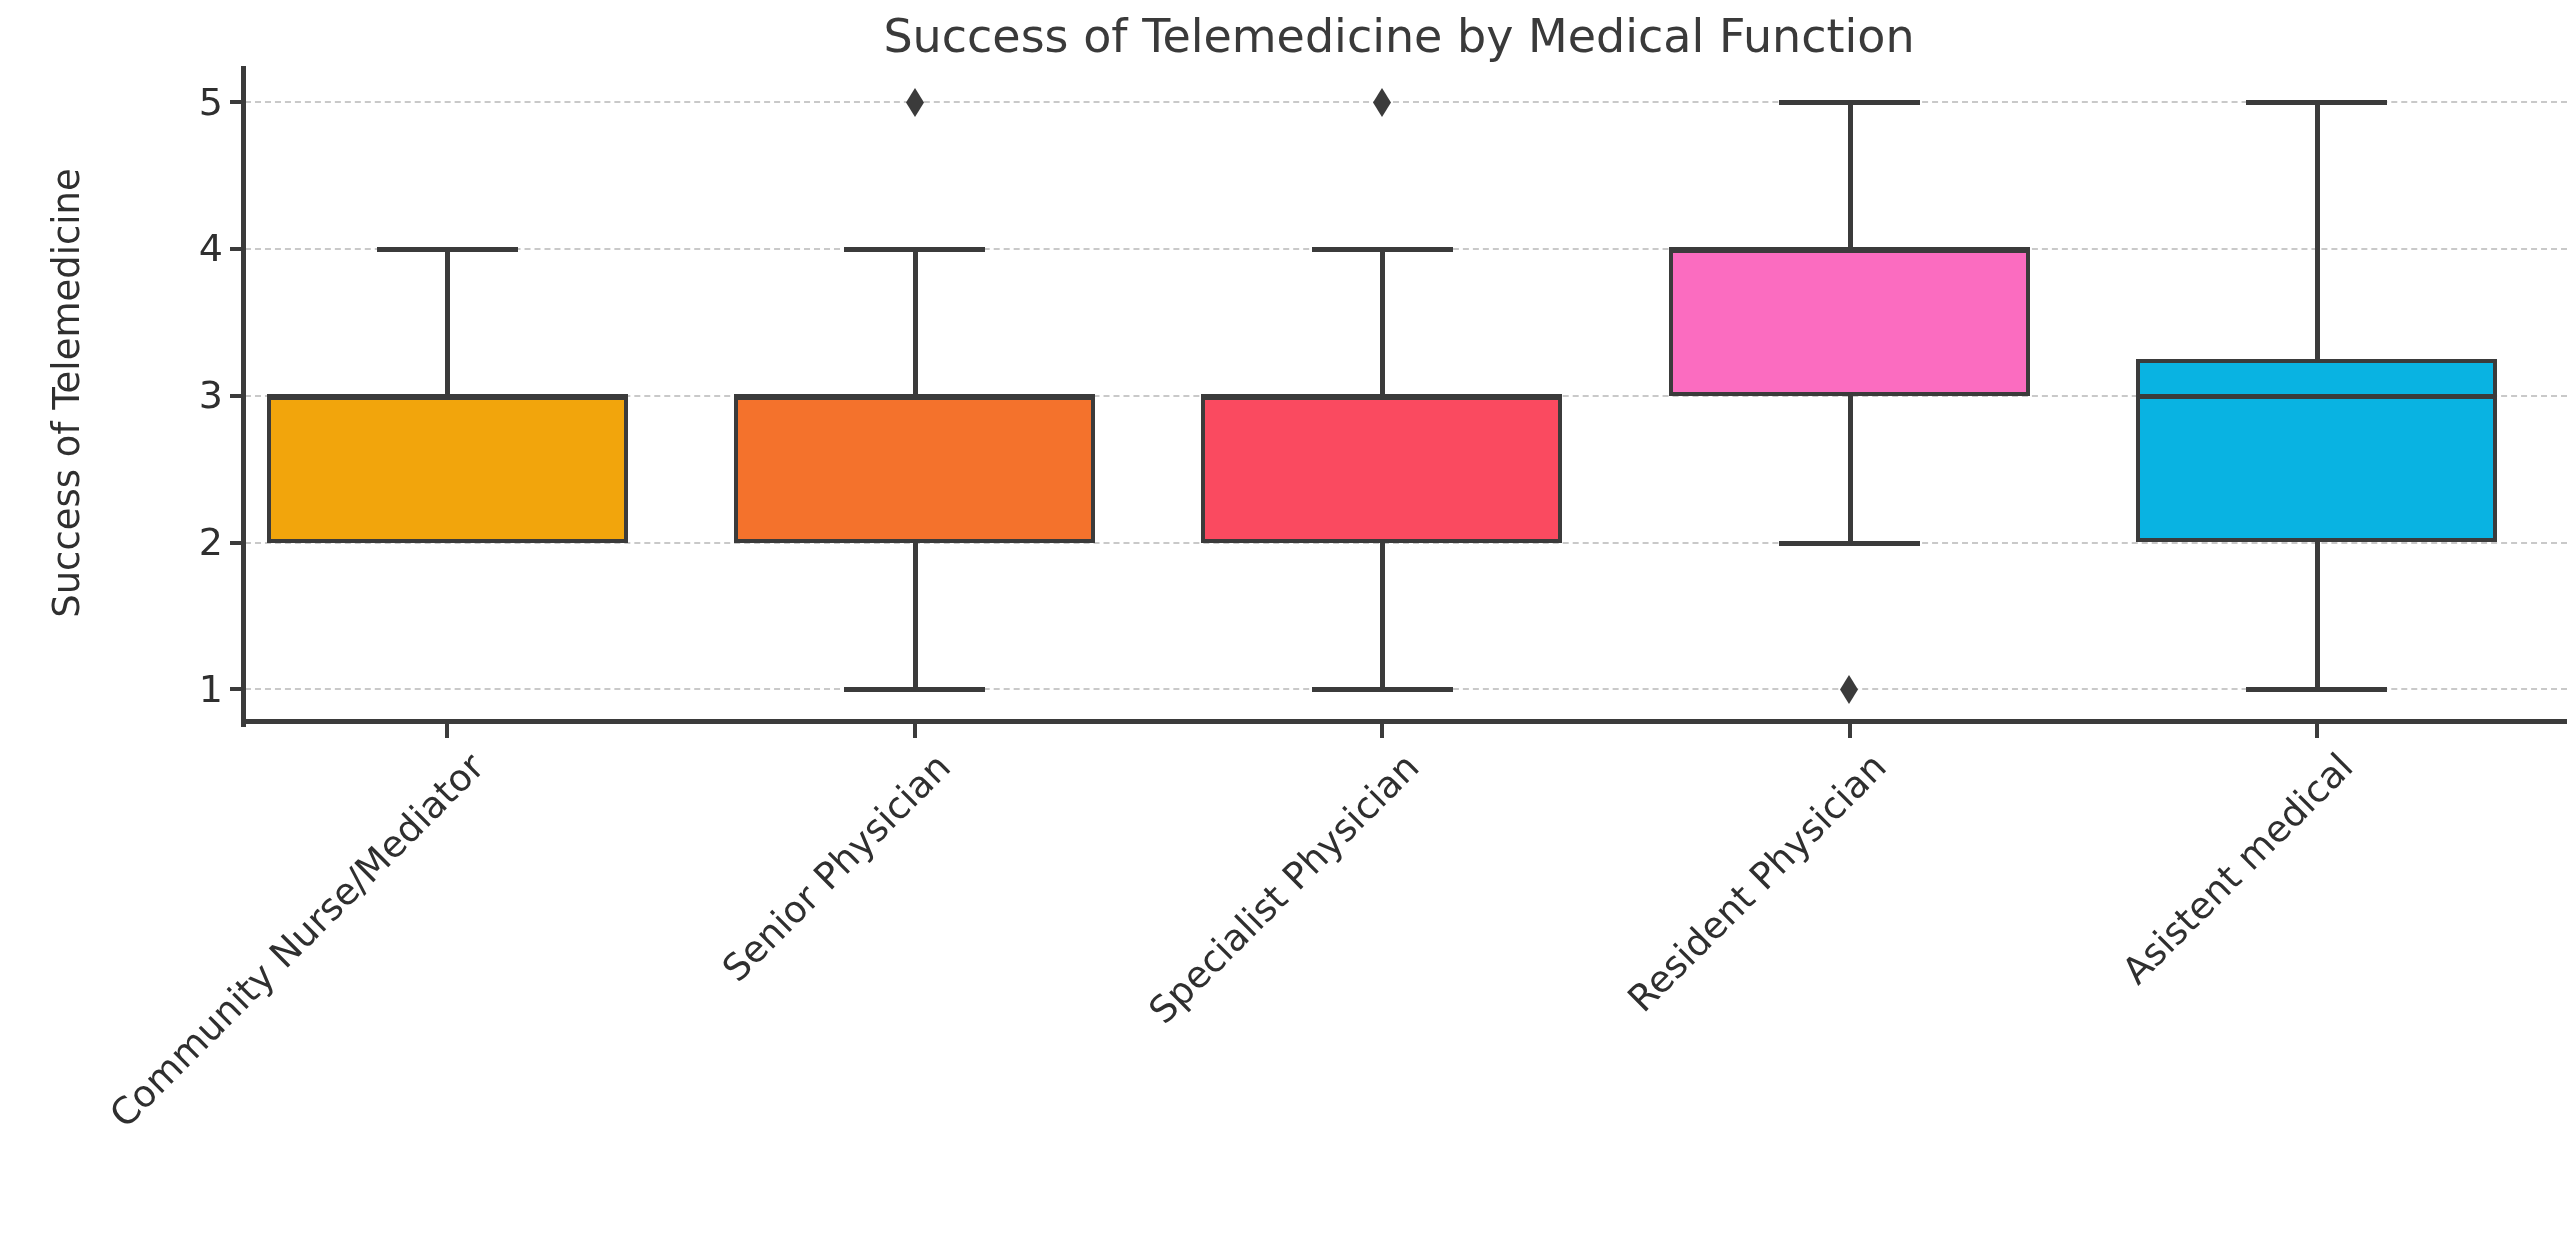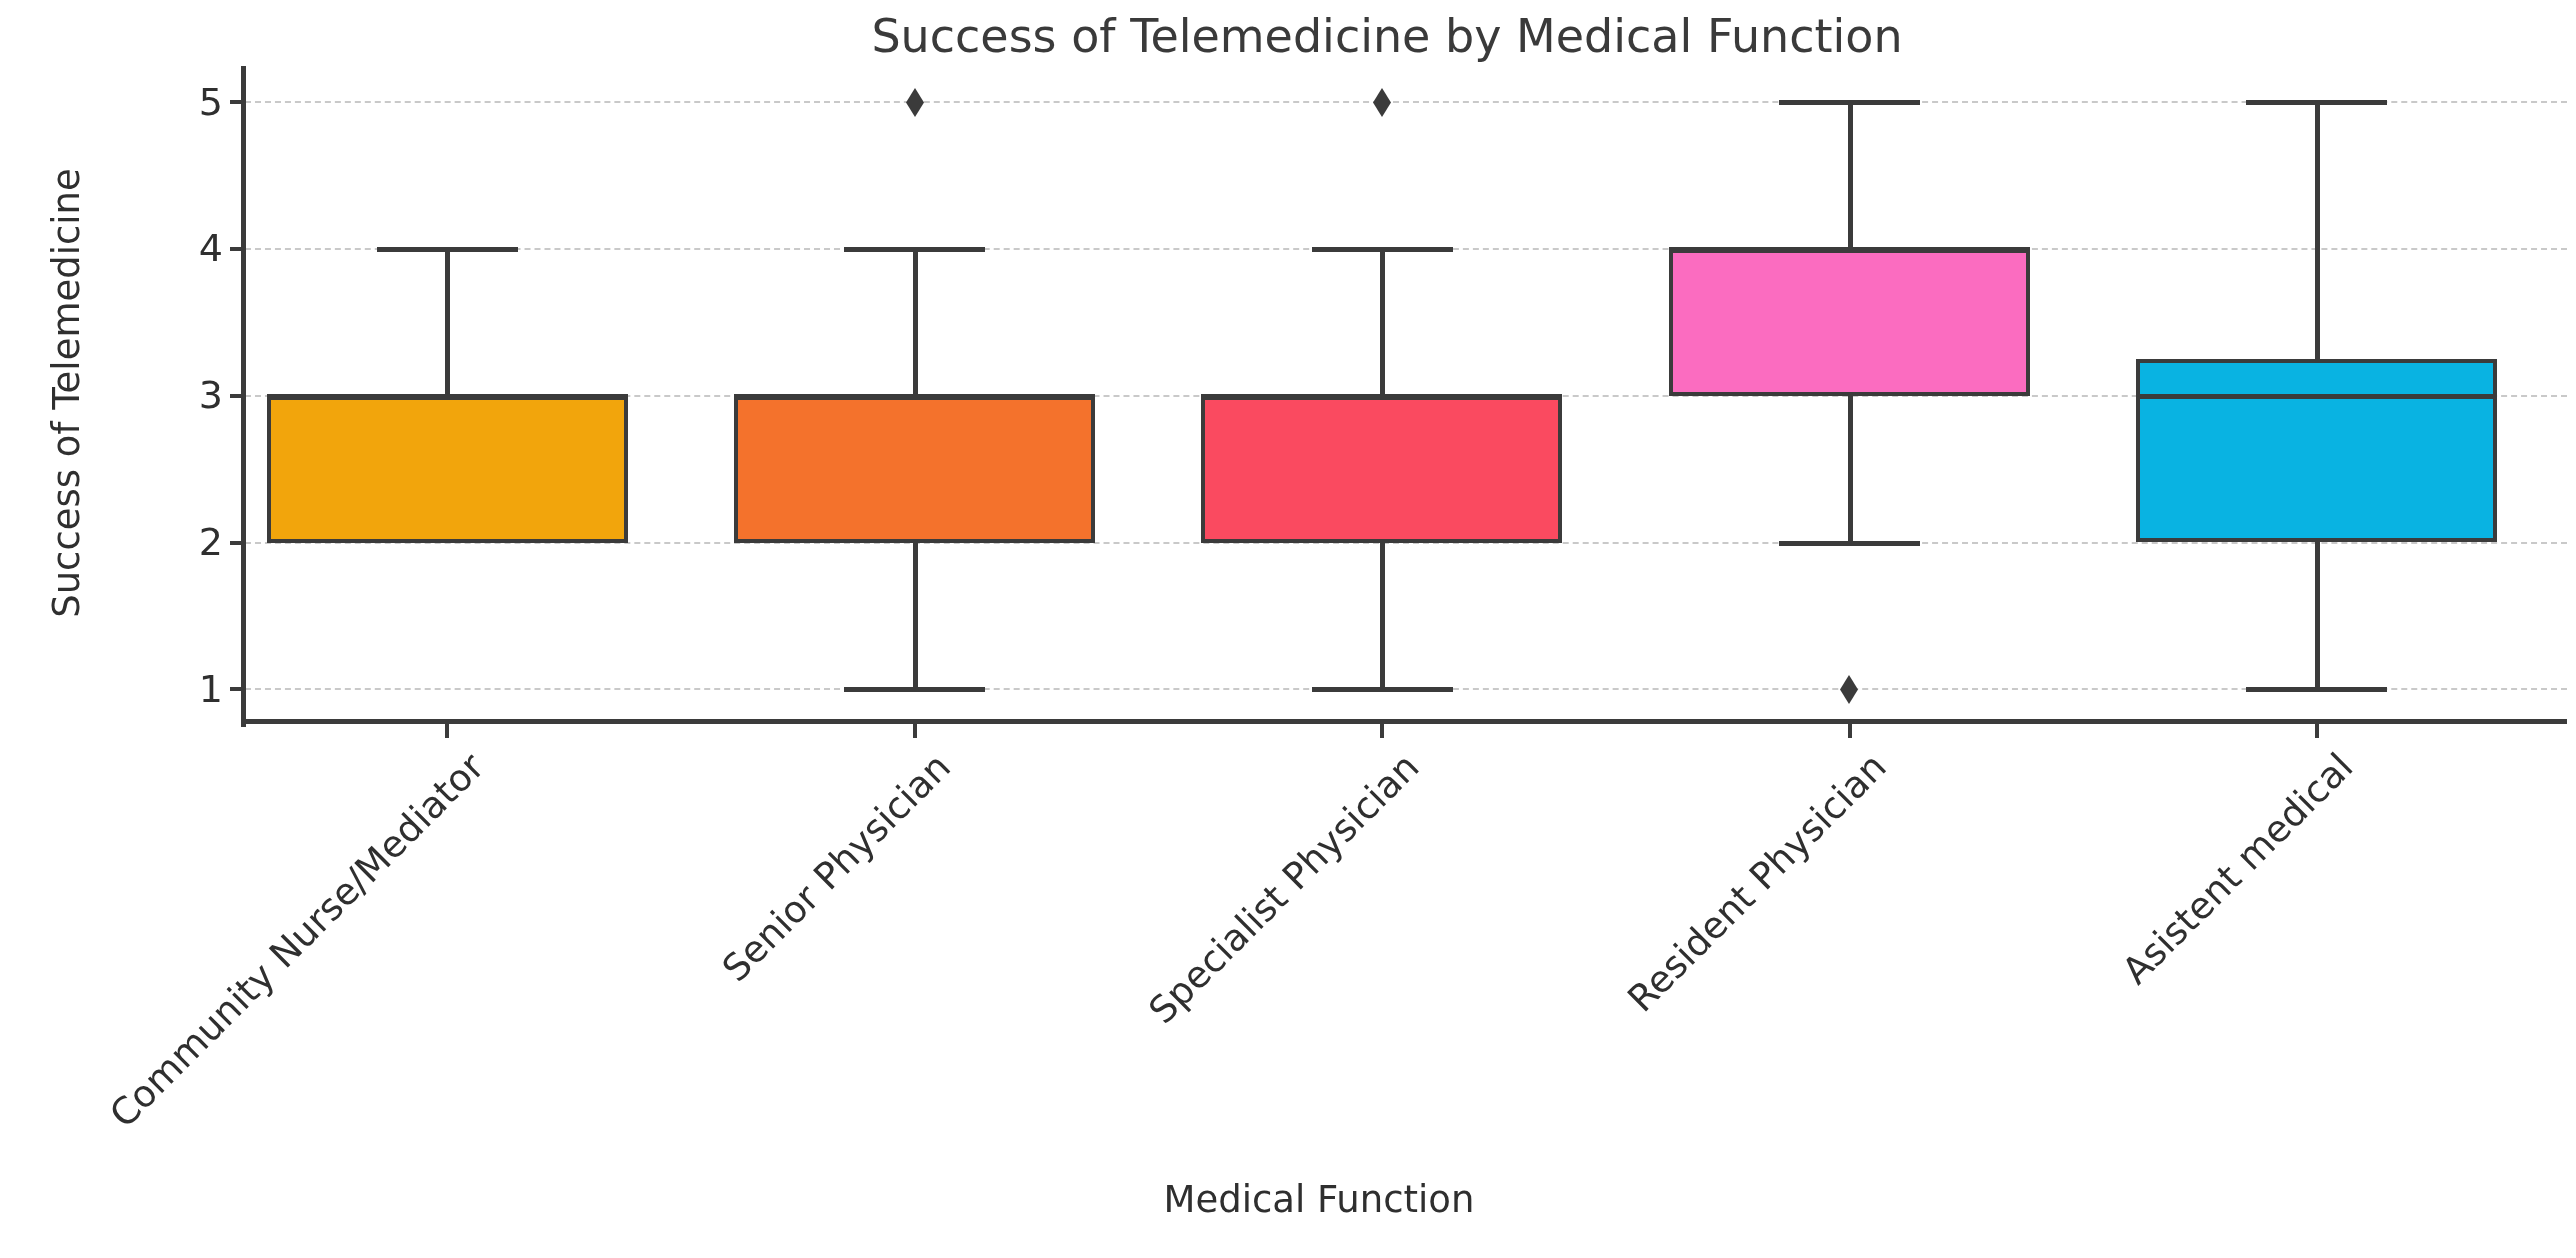--- a/index.html
+++ b/index.html
@@ -1,20 +1,20 @@
 <!DOCTYPE html>
 <html style="font-size:14.6px"><head>
 <meta charset="utf-8">
 <style>
   html,body{margin:0;padding:0;background:#ffffff;}
   body{width:2576px;height:1259px;overflow:hidden;
        font-family:"DejaVu Sans","Liberation Sans",sans-serif;color:#2f2f2f;}
   #figure{position:relative;width:2576px;height:1259px;background:#ffffff;}
   .abs{position:absolute;}
-  .title{font-size:46px;color:#3a3a3a;white-space:nowrap;transform:translateX(-50%);}
+  .title{font-size:46px;color:#3a3a3a;white-space:nowrap;transform:translateX(-50%);margin-left:12px;}
   .axis-label{font-size:37px;color:#2f2f2f;white-space:nowrap;}
   .ylabel{transform:translate(-50%,-50%) rotate(-90deg);}
   .xlabel{transform:translateX(-50%);}
   .ytick-label{font-size:38px;text-align:right;height:51px;line-height:51px;color:#2f2f2f;}
   .xtick-label{font-size:37px;color:#2f2f2f;white-space:nowrap;
                transform:rotate(-45deg);transform-origin:top right;}
   .gridline{height:0;border-top:2.7px dashed #c9c9c9;}
   .spine{background:#3b3b3b;}
   .tickmark{background:#3b3b3b;}
   .whisker{background:#3b3b3b;}
@@ -23,21 +23,20 @@
   .median{background:#3b3b3b;}
   .flier{width:18px;height:29px;background:#3b3b3b;
          clip-path:polygon(50% 0,100% 50%,50% 100%,0 50%);}
 </style>
 </head>
 <body>
 
 <div id="figure">
   <div class="abs title" style="left:1387px;top:9px;">Success of Telemedicine by Medical Function</div>
   <div class="abs axis-label ylabel" style="left:66px;top:393px;">Success of Telemedicine</div>
-  <div class="abs axis-label xlabel" style="left:1319px;top:1178px;">Medical Function</div>
   <div id="plot" class="abs" style="left:0;top:0;width:2576px;height:1259px;">
       <div class="abs gridline" style="left: 245px; top: 688px; width: 2322px;"></div>
       <div class="abs tickmark" style="left: 230px; top: 687px; width: 14.6px; height: 3.7px;"></div>
       <div class="abs ytick-label" style="left: 68px; top: 664px; width: 155px;">1</div>
       <div class="abs gridline" style="left: 245px; top: 542px; width: 2322px;"></div>
       <div class="abs tickmark" style="left: 230px; top: 541px; width: 14.6px; height: 3.7px;"></div>
       <div class="abs ytick-label" style="left: 68px; top: 517px; width: 155px;">2</div>
       <div class="abs gridline" style="left: 245px; top: 395px; width: 2322px;"></div>
       <div class="abs tickmark" style="left: 230px; top: 394px; width: 14.6px; height: 3.7px;"></div>
       <div class="abs ytick-label" style="left: 68px; top: 370px; width: 155px;">3</div>

